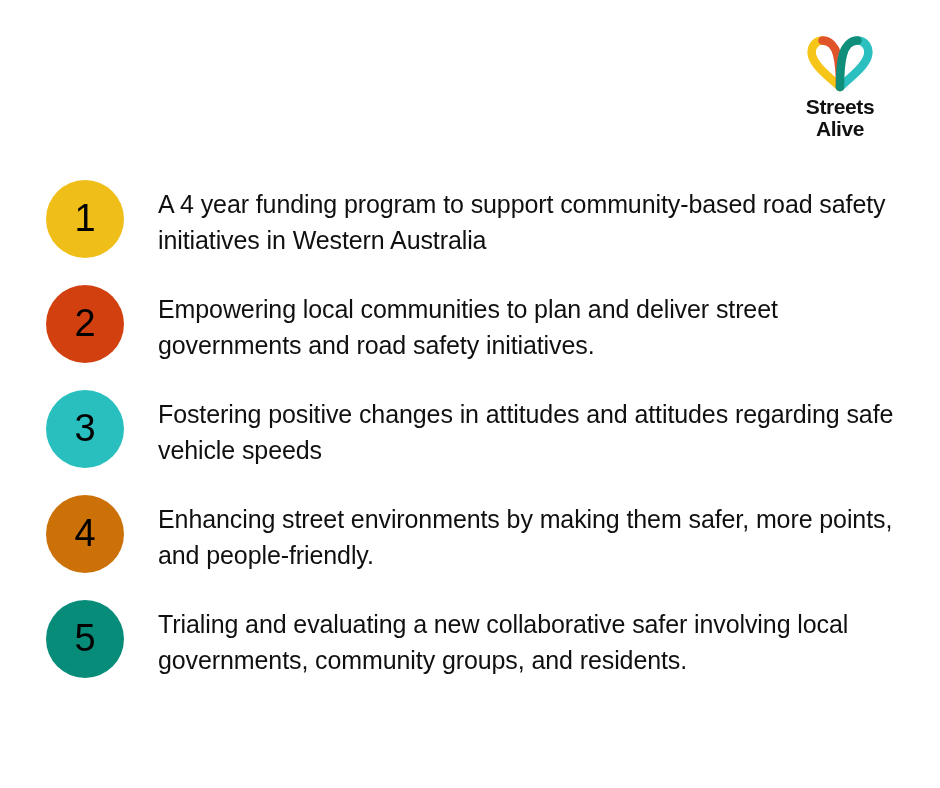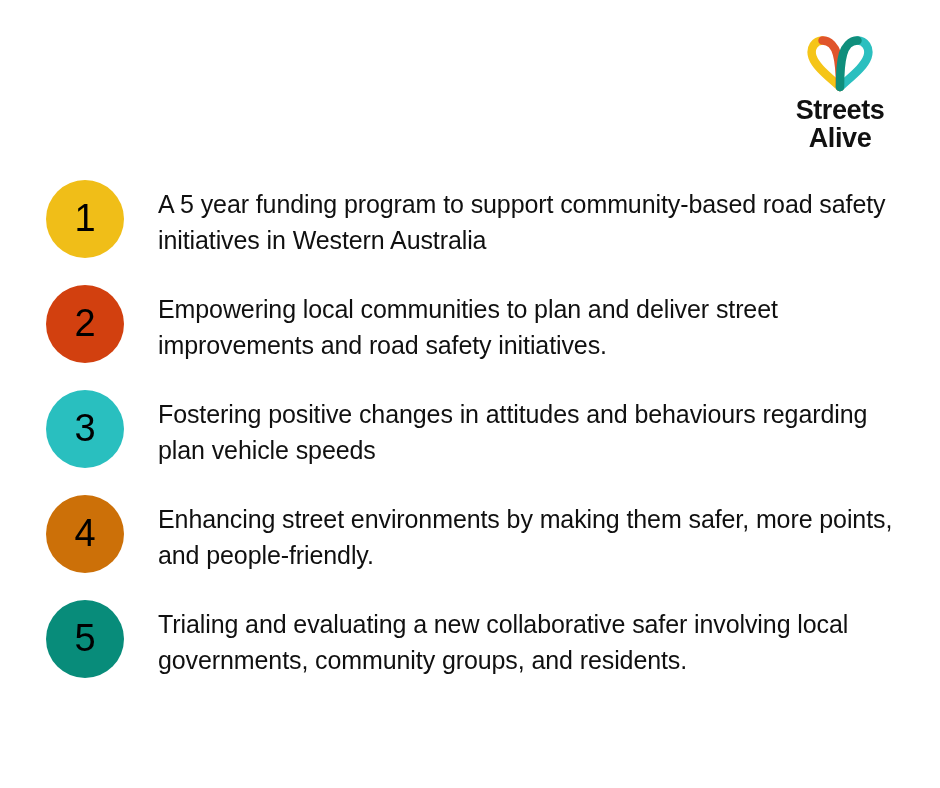--- a/index.html
+++ b/index.html
@@ -44,21 +44,21 @@
     height: 108px;
     text-align: center;
   }
   .logo-mark {
     width: 72px;
     height: 58px;
     margin: 0 auto 4px auto;
     display: block;
   }
   .logo-word {
-    font-size: 27px;
+    font-size: 21px;
     font-weight: bold;
     line-height: 1.04;
     letter-spacing: -0.4px;
     color: #111111;
   }
 
   
   .points-list {
     position: absolute;
     left: 46px;
@@ -118,31 +118,31 @@
       <div>Alive</div>
     </div>
   </div>
 
 </div>
 
 <div class="points-list">
 
   <div class="point-row">
     <div class="point-badge" style="background-color: rgb(240, 190, 24);">1</div>
-    <div class="point-text">A 5 year funding program to support community-based road safety initiatives in Western Australia</div>
+    <div class="point-text">A 4 year funding program to support community-based road safety initiatives in Western Australia</div>
   </div>
 
   <div class="point-row">
     <div class="point-badge" style="background-color: rgb(210, 64, 15);">2</div>
-    <div class="point-text">Empowering local communities to plan and deliver street improvements and road safety initiatives.</div>
+    <div class="point-text">Empowering local communities to plan and deliver street governments and road safety initiatives.</div>
   </div>
 
   <div class="point-row">
     <div class="point-badge" style="background-color: rgb(41, 191, 191);">3</div>
-    <div class="point-text">Fostering positive changes in attitudes and behaviours regarding plan vehicle speeds</div>
+    <div class="point-text">Fostering positive changes in attitudes and attitudes regarding safe vehicle speeds</div>
   </div>
 
   <div class="point-row">
     <div class="point-badge" style="background-color: rgb(204, 112, 8);">4</div>
     <div class="point-text">Enhancing street environments by making them safer, more points, and people-friendly.</div>
   </div>
 
   <div class="point-row">
     <div class="point-badge" style="background-color: rgb(8, 140, 122);">5</div>
     <div class="point-text">Trialing and evaluating a new collaborative safer involving local governments, community groups, and residents.</div>

